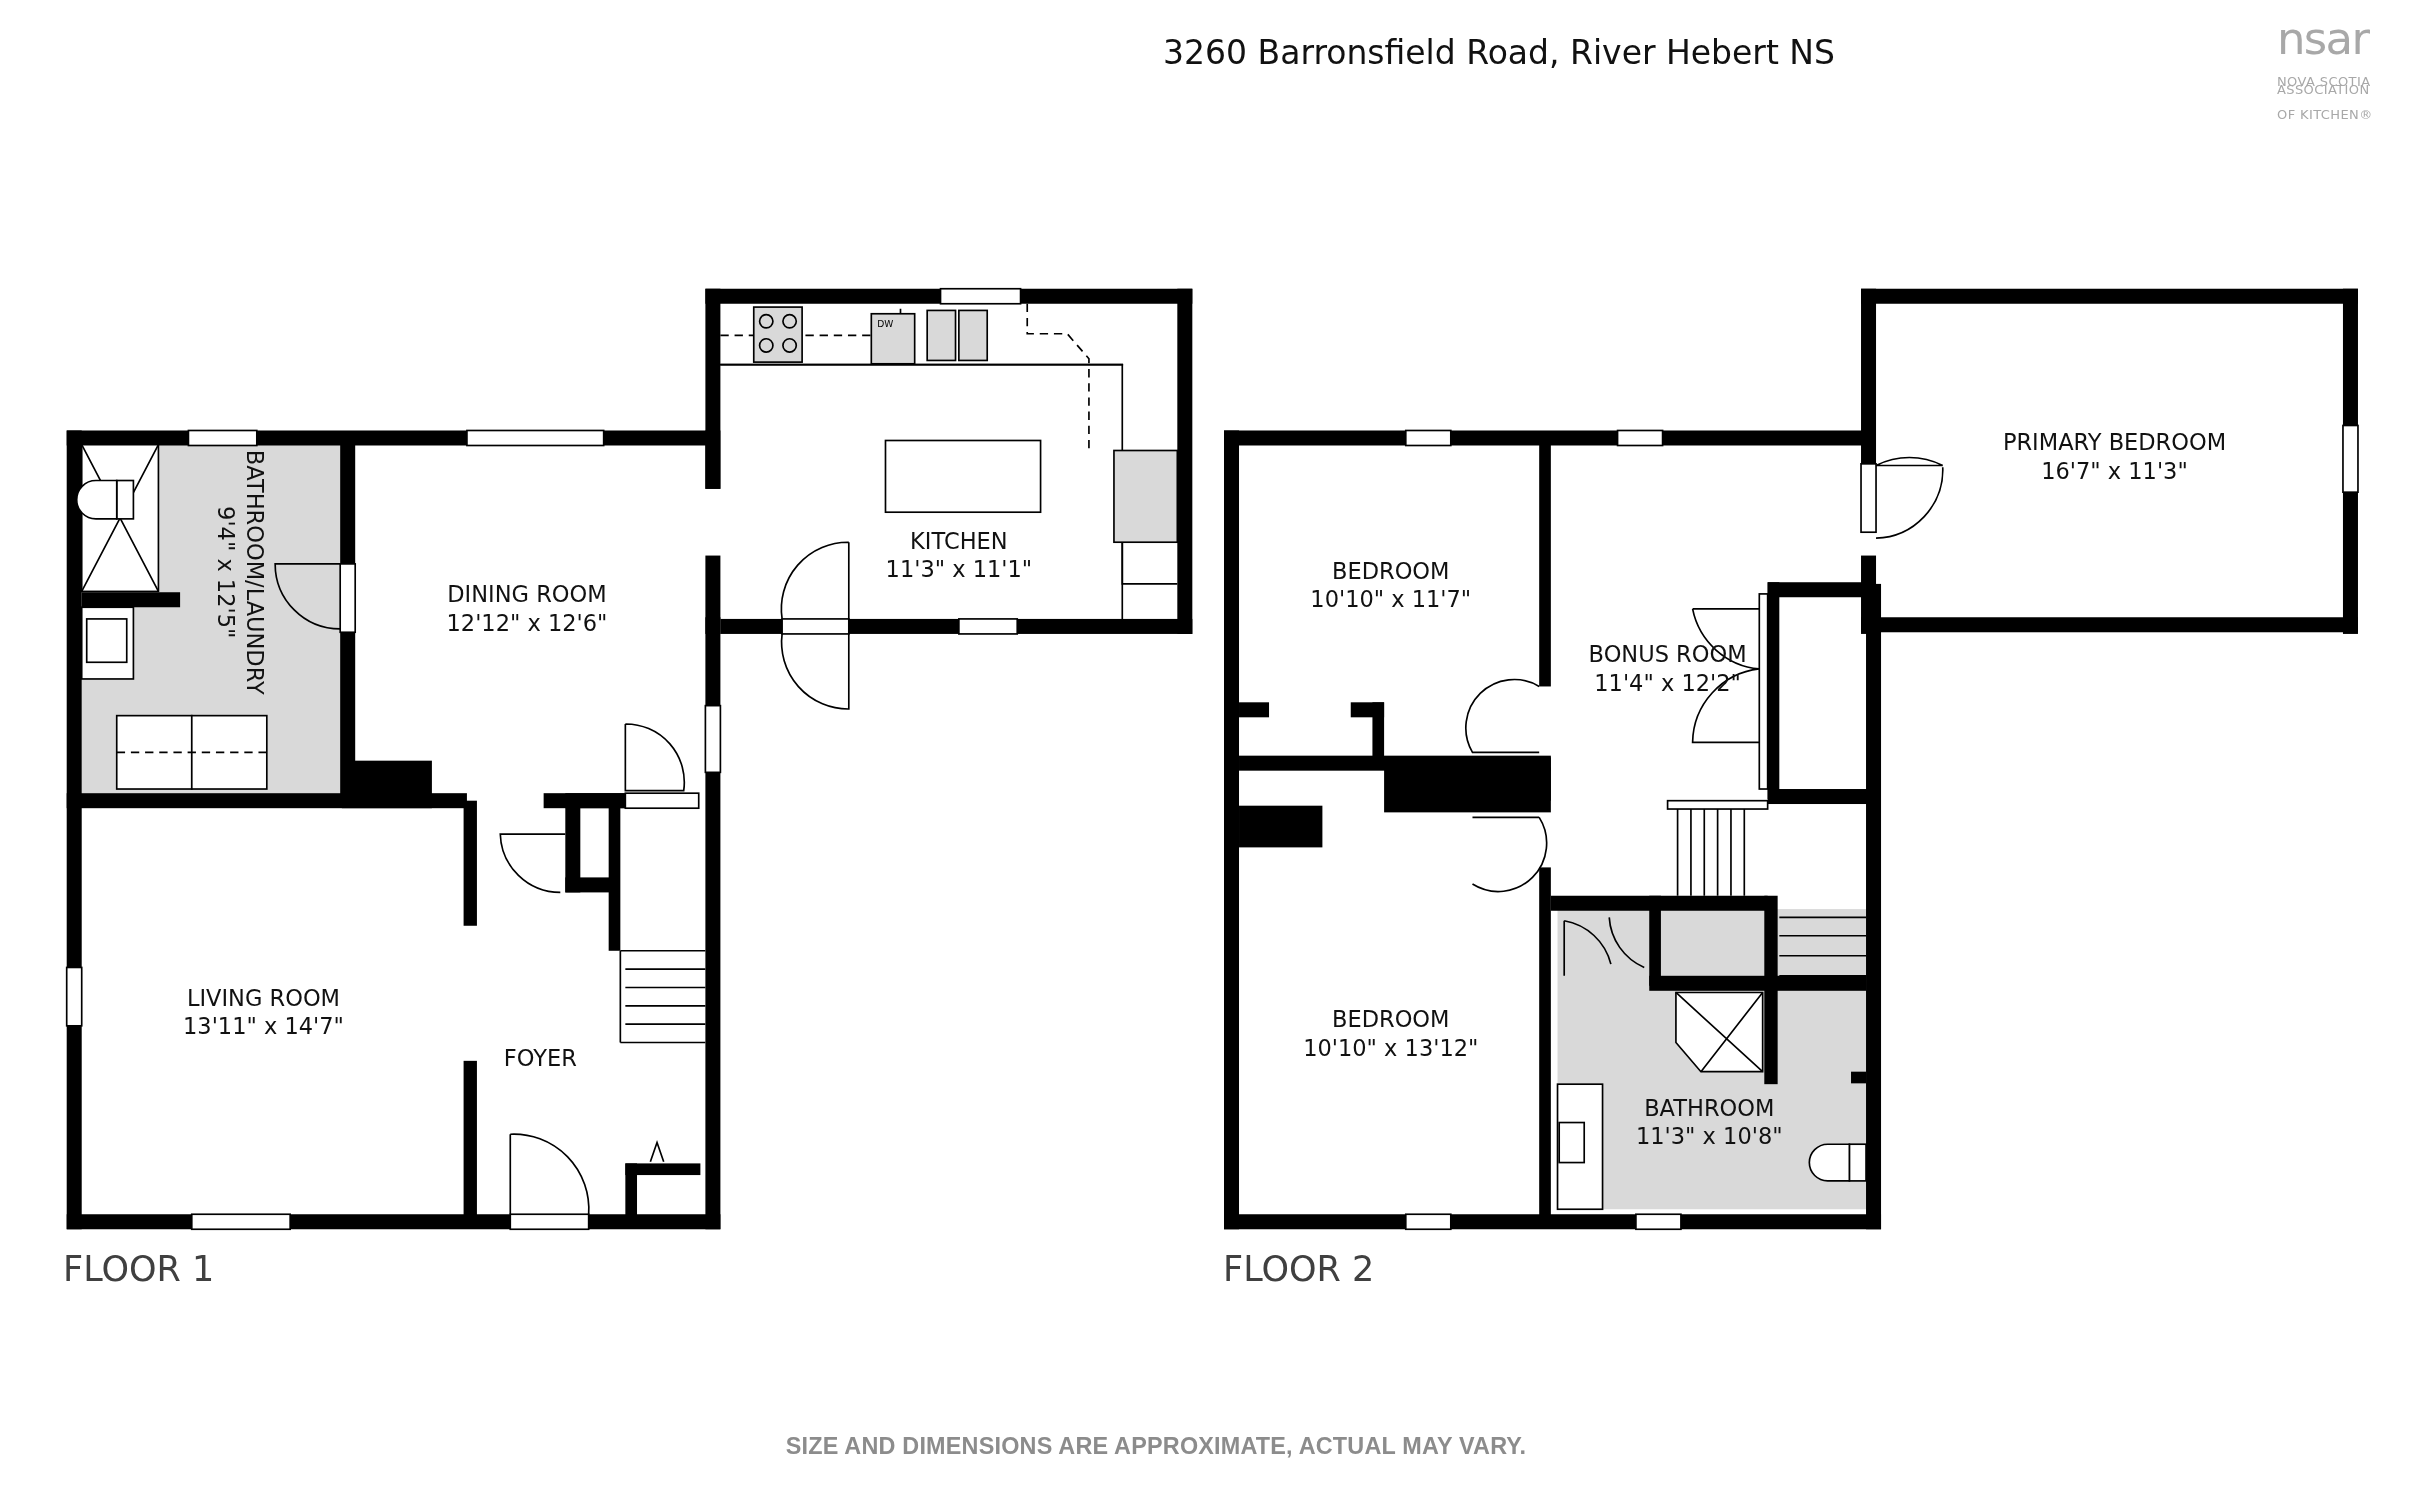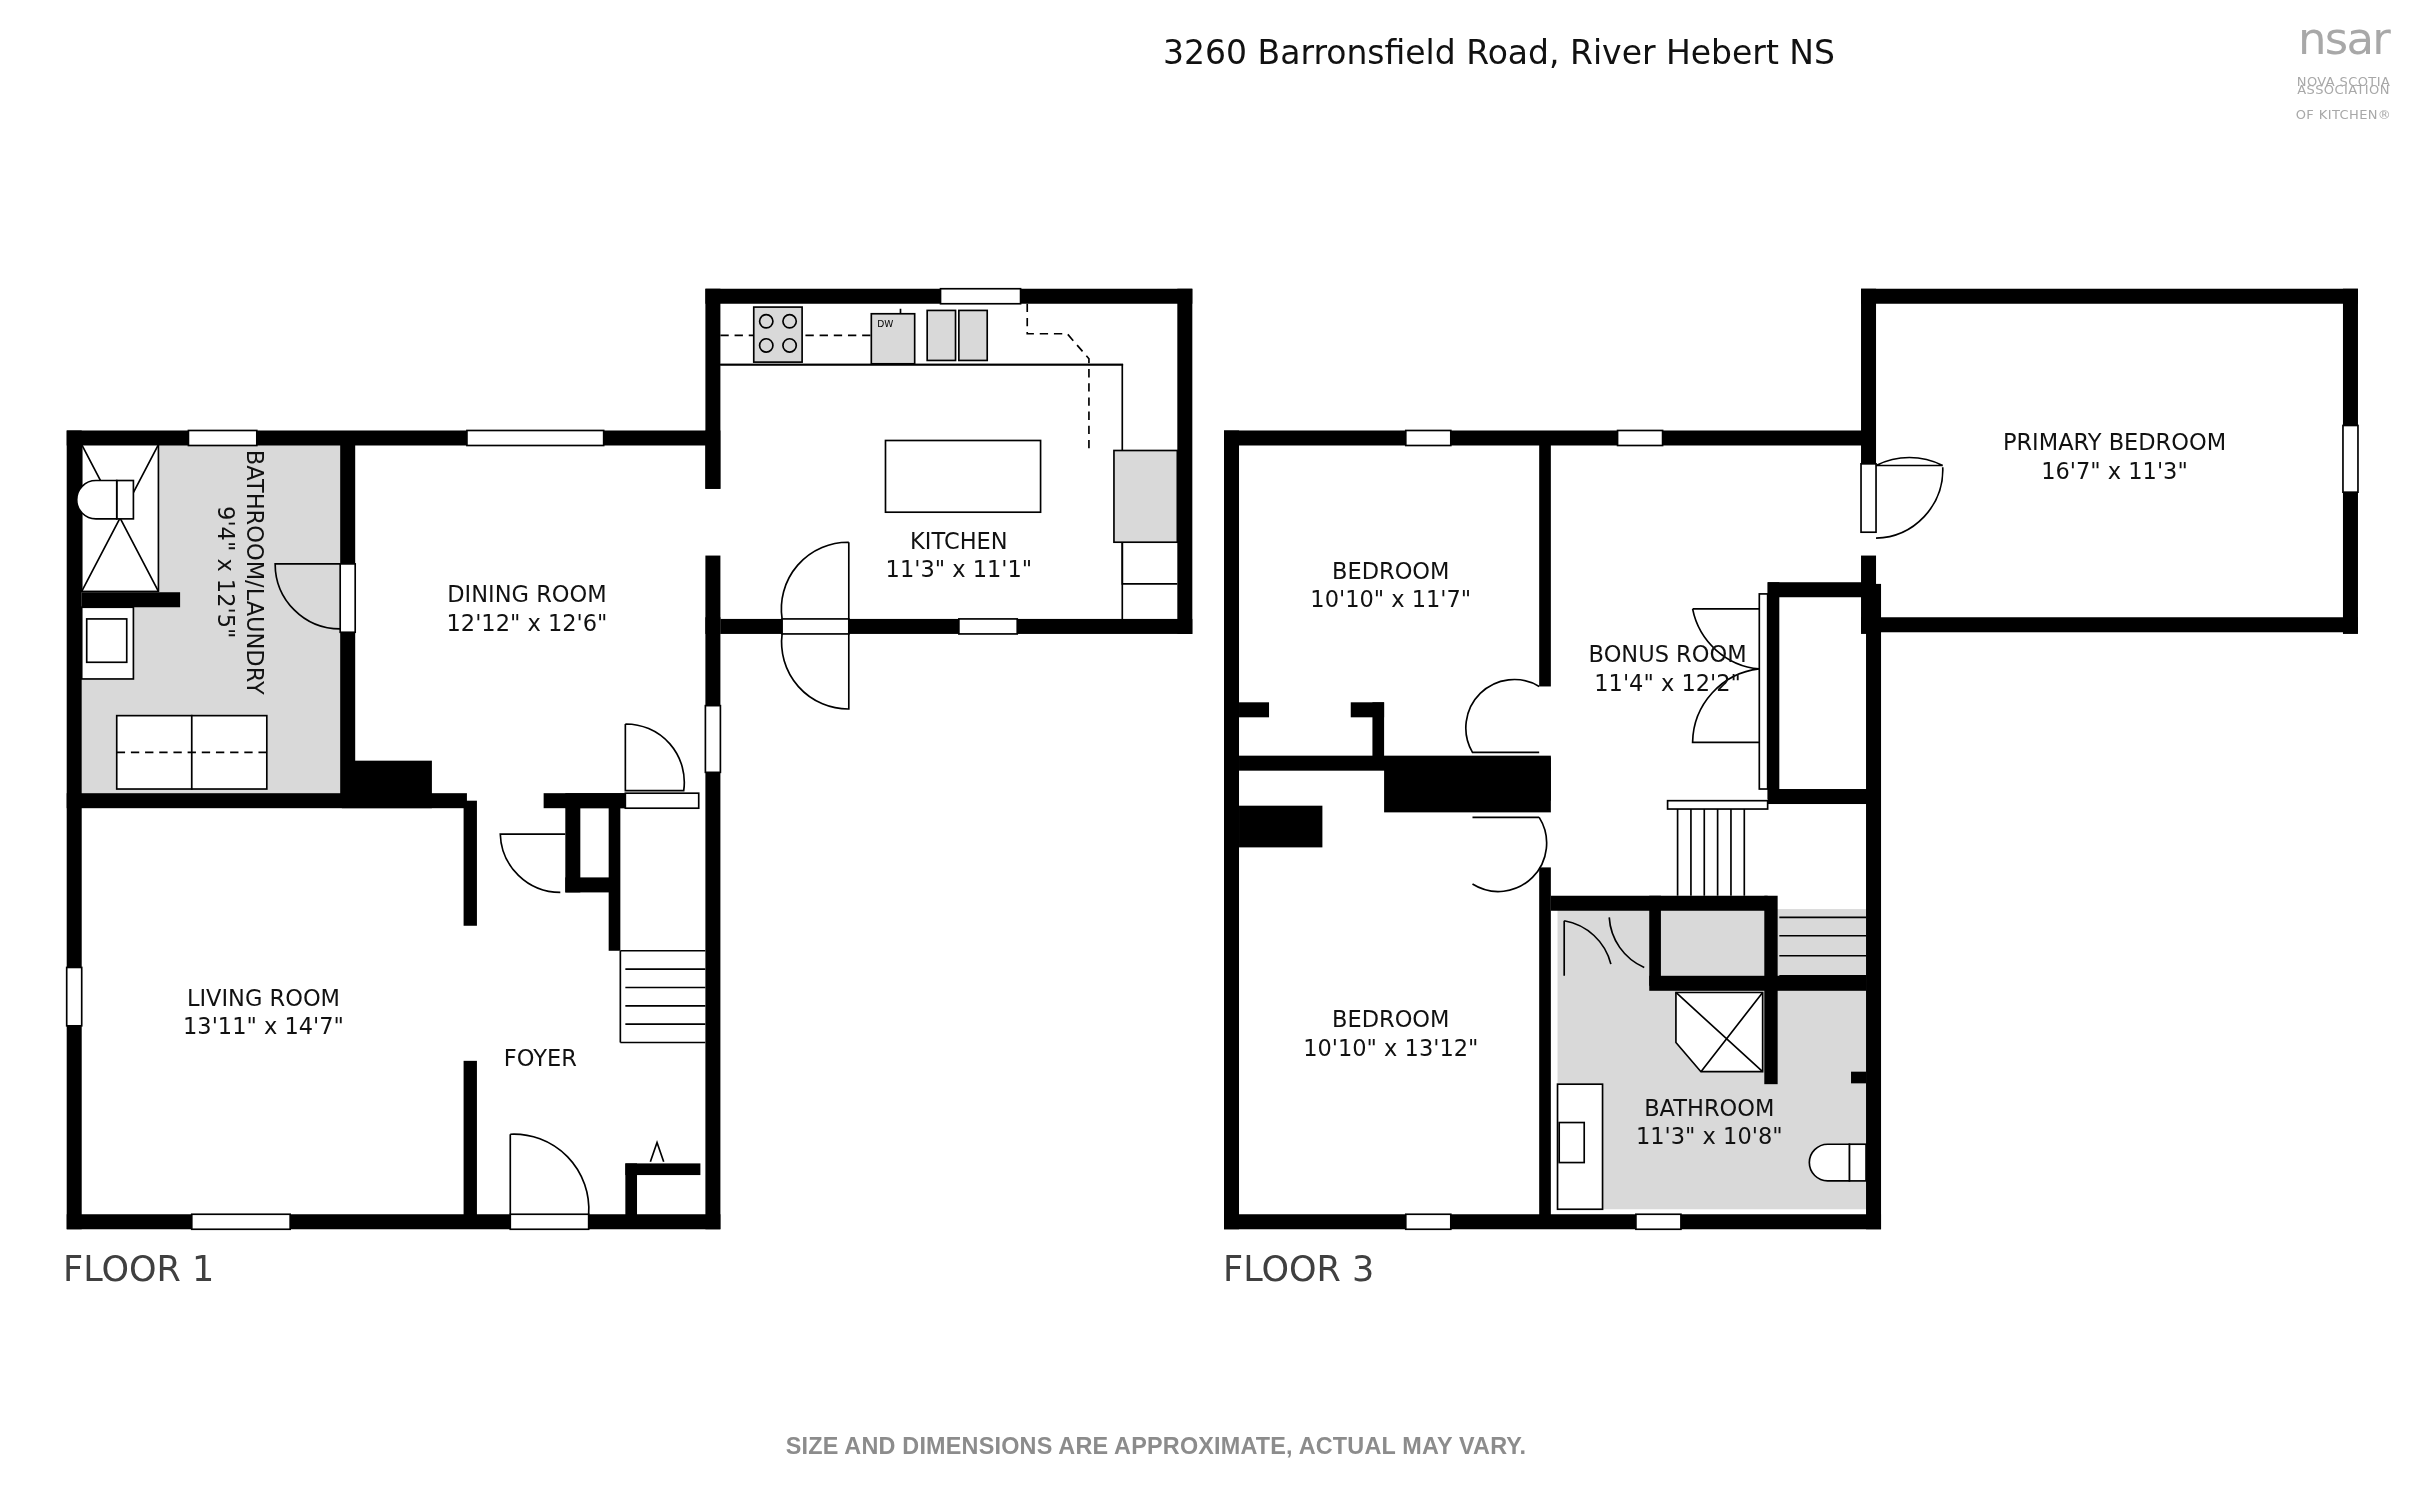--- a/index.html
+++ b/index.html
@@ -1,18 +1,18 @@
 <!DOCTYPE html>
 <html style="font-size:13.3px"><head>
 <meta charset="utf-8">
 <style>
   html,body{margin:0;padding:0;background:#fff;}
   body{width:2413px;height:1508px;position:relative;overflow:hidden;font-family:"DejaVu Sans","Liberation Sans",sans-serif;}
   .title{position:absolute;top:33px;left:0;width:1835px;text-align:right;font-size:33px;color:#111;}
-  .logo{position:absolute;top:15px;left:2277px;width:133px;text-align:center;color:#a8a8a8;}
+  .logo{position:absolute;top:15px;left:2277px;width:133px;color:#a8a8a8;}
   .logo-main{font-size:45px;letter-spacing:-1.7px;line-height:47px;font-family:"DejaVu Sans",sans-serif;}
   .logo-sub{font-size:13px;line-height:8.3px;letter-spacing:0.4px;margin-top:16px;}
   .footer{position:absolute;top:1433px;left:0;width:2312px;text-align:center;font-size:23.4px;font-weight:bold;color:#8c8c8c;font-family:"Liberation Sans",sans-serif;letter-spacing:0.2px;}
   .floor-label{position:absolute;font-size:35px;color:#404040;}
   svg{position:absolute;left:0;top:0;}
   .wall{fill:#000;}
   .gray{fill:#d9d9d9;}
   .fix{fill:#fff;stroke:#000;stroke-width:2;}
   .fixg{fill:#d9d9d9;stroke:#000;stroke-width:2;}
   .thin{fill:none;stroke:#000;stroke-width:2;}
@@ -204,16 +204,16 @@
     <text class="rlabel" x="2536" y="540">PRIMARY BEDROOM</text>
     <text class="rlabel" x="2536" y="574">16'7" x 11'3"</text>
     <text class="rlabel" x="1668" y="1232">BEDROOM</text>
     <text class="rlabel" x="1668" y="1266">10'10" x 13'12"</text>
     <text class="rlabel" x="2050" y="1338">BATHROOM</text>
     <text class="rlabel" x="2050" y="1372">11'3" x 10'8"</text>
   </g>
 </svg>
 
 <div class="floor-label" style="left:63px;top:1249px;">FLOOR 1</div>
-<div class="floor-label" style="left:1223px;top:1249px;">FLOOR 3</div>
+<div class="floor-label" style="left:1223px;top:1249px;">FLOOR 2</div>
 
 <div class="footer">SIZE AND DIMENSIONS ARE APPROXIMATE, ACTUAL MAY VARY.</div>
 
 
 </body></html>

